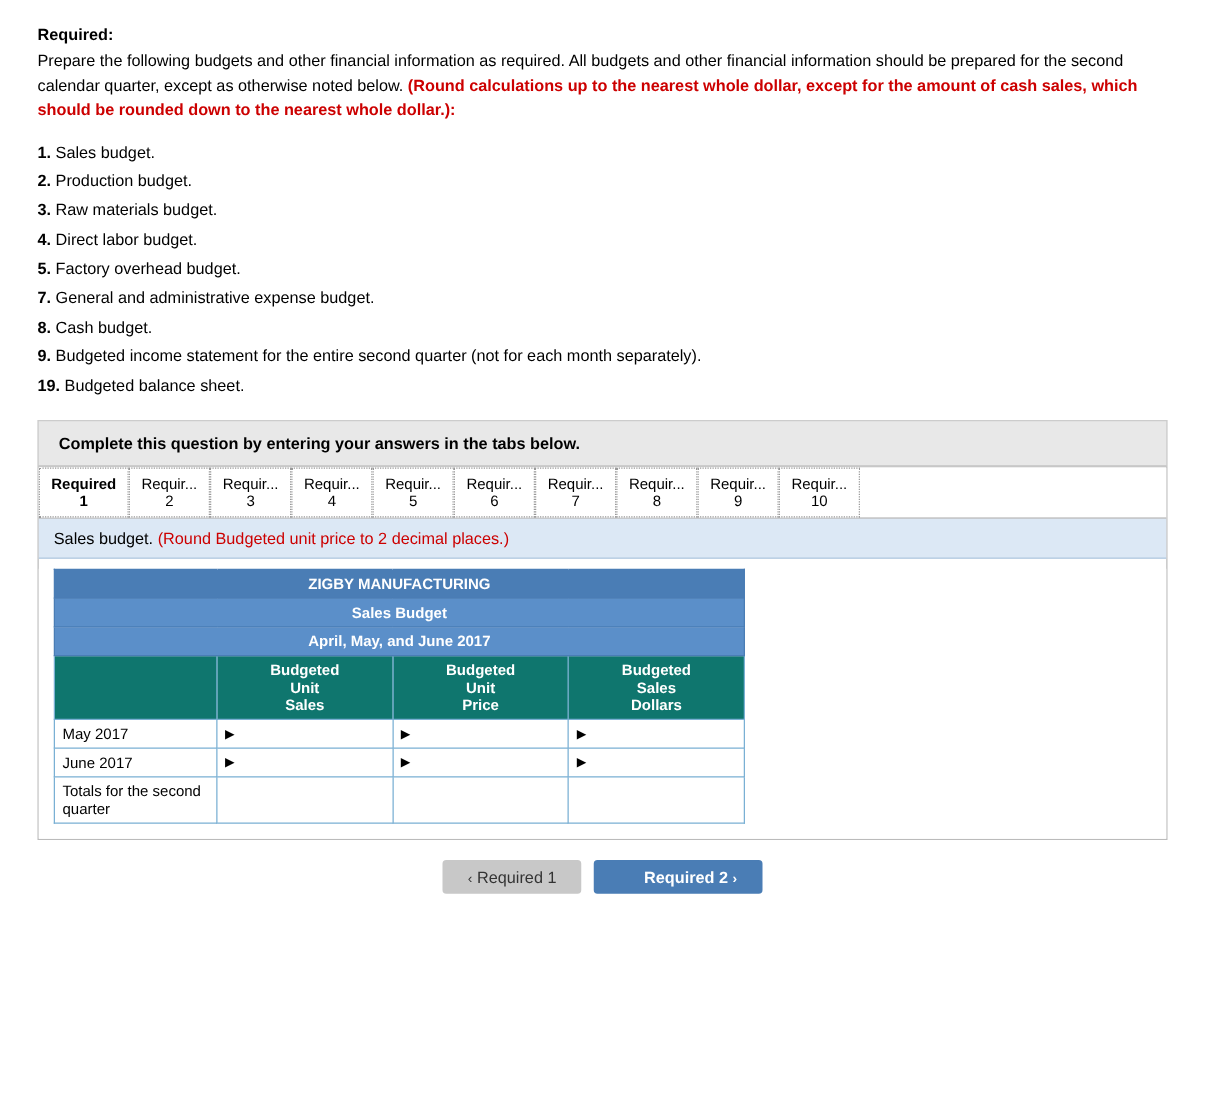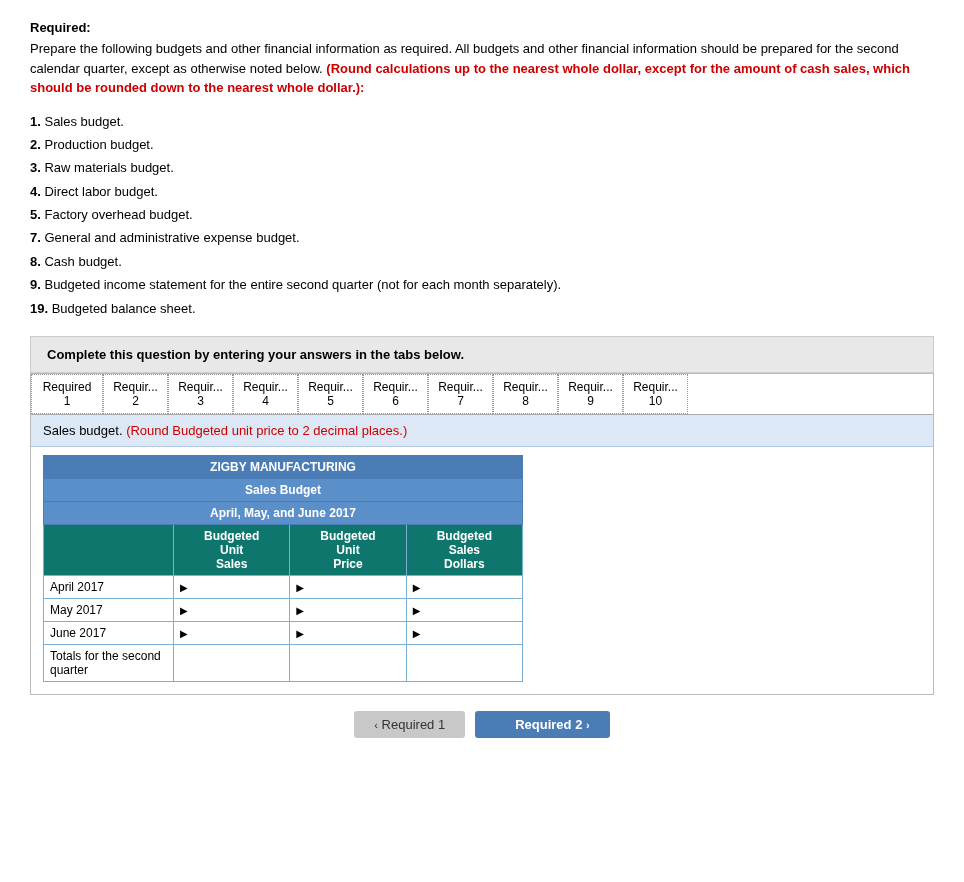--- a/index.html
+++ b/index.html
@@ -49,42 +49,42 @@
       padding: 5px 8px;
       font-size: 12px;
       text-align: center;
       min-width: 65px;
       cursor: pointer;
       background: #fff;
       white-space: nowrap;
     }
     .tab-item.active {
       background: #fff;
-      font-weight: normal;
+      font-weight: bold;
     }
     .tab-item:first-child {
       min-width: 72px;
     }
     .sales-note {
       background: #dce8f5;
       padding: 8px 12px;
       font-size: 13px;
       border-bottom: 1px solid #b0c8e0;
     }
     .sales-note .red-text {
       color: #cc0000;
       font-weight: normal;
     }
     .table-container {
       padding: 0 12px 12px 12px;
       background: #fff;
     }
     table.budget-table {
       border-collapse: collapse;
-      width: 480px;
+      width: 553px;
       margin-top: 8px;
     }
     table.budget-table th, table.budget-table td {
       border: 1px solid #7ab0d4;
       padding: 4px 6px;
       text-align: center;
       font-size: 12px;
     }
     table.budget-table .header-title {
       background: #4a7db5;
@@ -214,41 +214,20 @@
         </tr>
         <tr>
           <td class="col-header" style="width:130px;"></td>
           <td class="col-header">Budgeted<br>Unit<br>Sales</td>
           <td class="col-header">Budgeted<br>Unit<br>Price</td>
           <td class="col-header">Budgeted<br>Sales<br>Dollars</td>
         </tr>
       </thead>
       <tbody>
         <tr>
-          <td class="row-label">April 2017</td>
-          <td class="input-cell">
-            <div class="input-cell-inner">
-                <span class="arrow-indicator">▶</span>
-                <input type="text" style="border: none; outline: none; width: 100%; font-size: 12px;">
-              </div>
-          </td>
-          <td class="input-cell">
-            <div class="input-cell-inner">
-                <span class="arrow-indicator">▶</span>
-                <input type="text" style="border: none; outline: none; width: 100%; font-size: 12px;">
-              </div>
-          </td>
-          <td class="input-cell">
-            <div class="input-cell-inner">
-                <span class="arrow-indicator">▶</span>
-                <input type="text" style="border: none; outline: none; width: 100%; font-size: 12px;">
-              </div>
-          </td>
-        </tr>
-        <tr>
           <td class="row-label">May 2017</td>
           <td class="input-cell">
             <div class="input-cell-inner">
                 <span class="arrow-indicator">▶</span>
                 <input type="text" style="border: none; outline: none; width: 100%; font-size: 12px;">
               </div>
           </td>
           <td class="input-cell">
             <div class="input-cell-inner">
                 <span class="arrow-indicator">▶</span>

